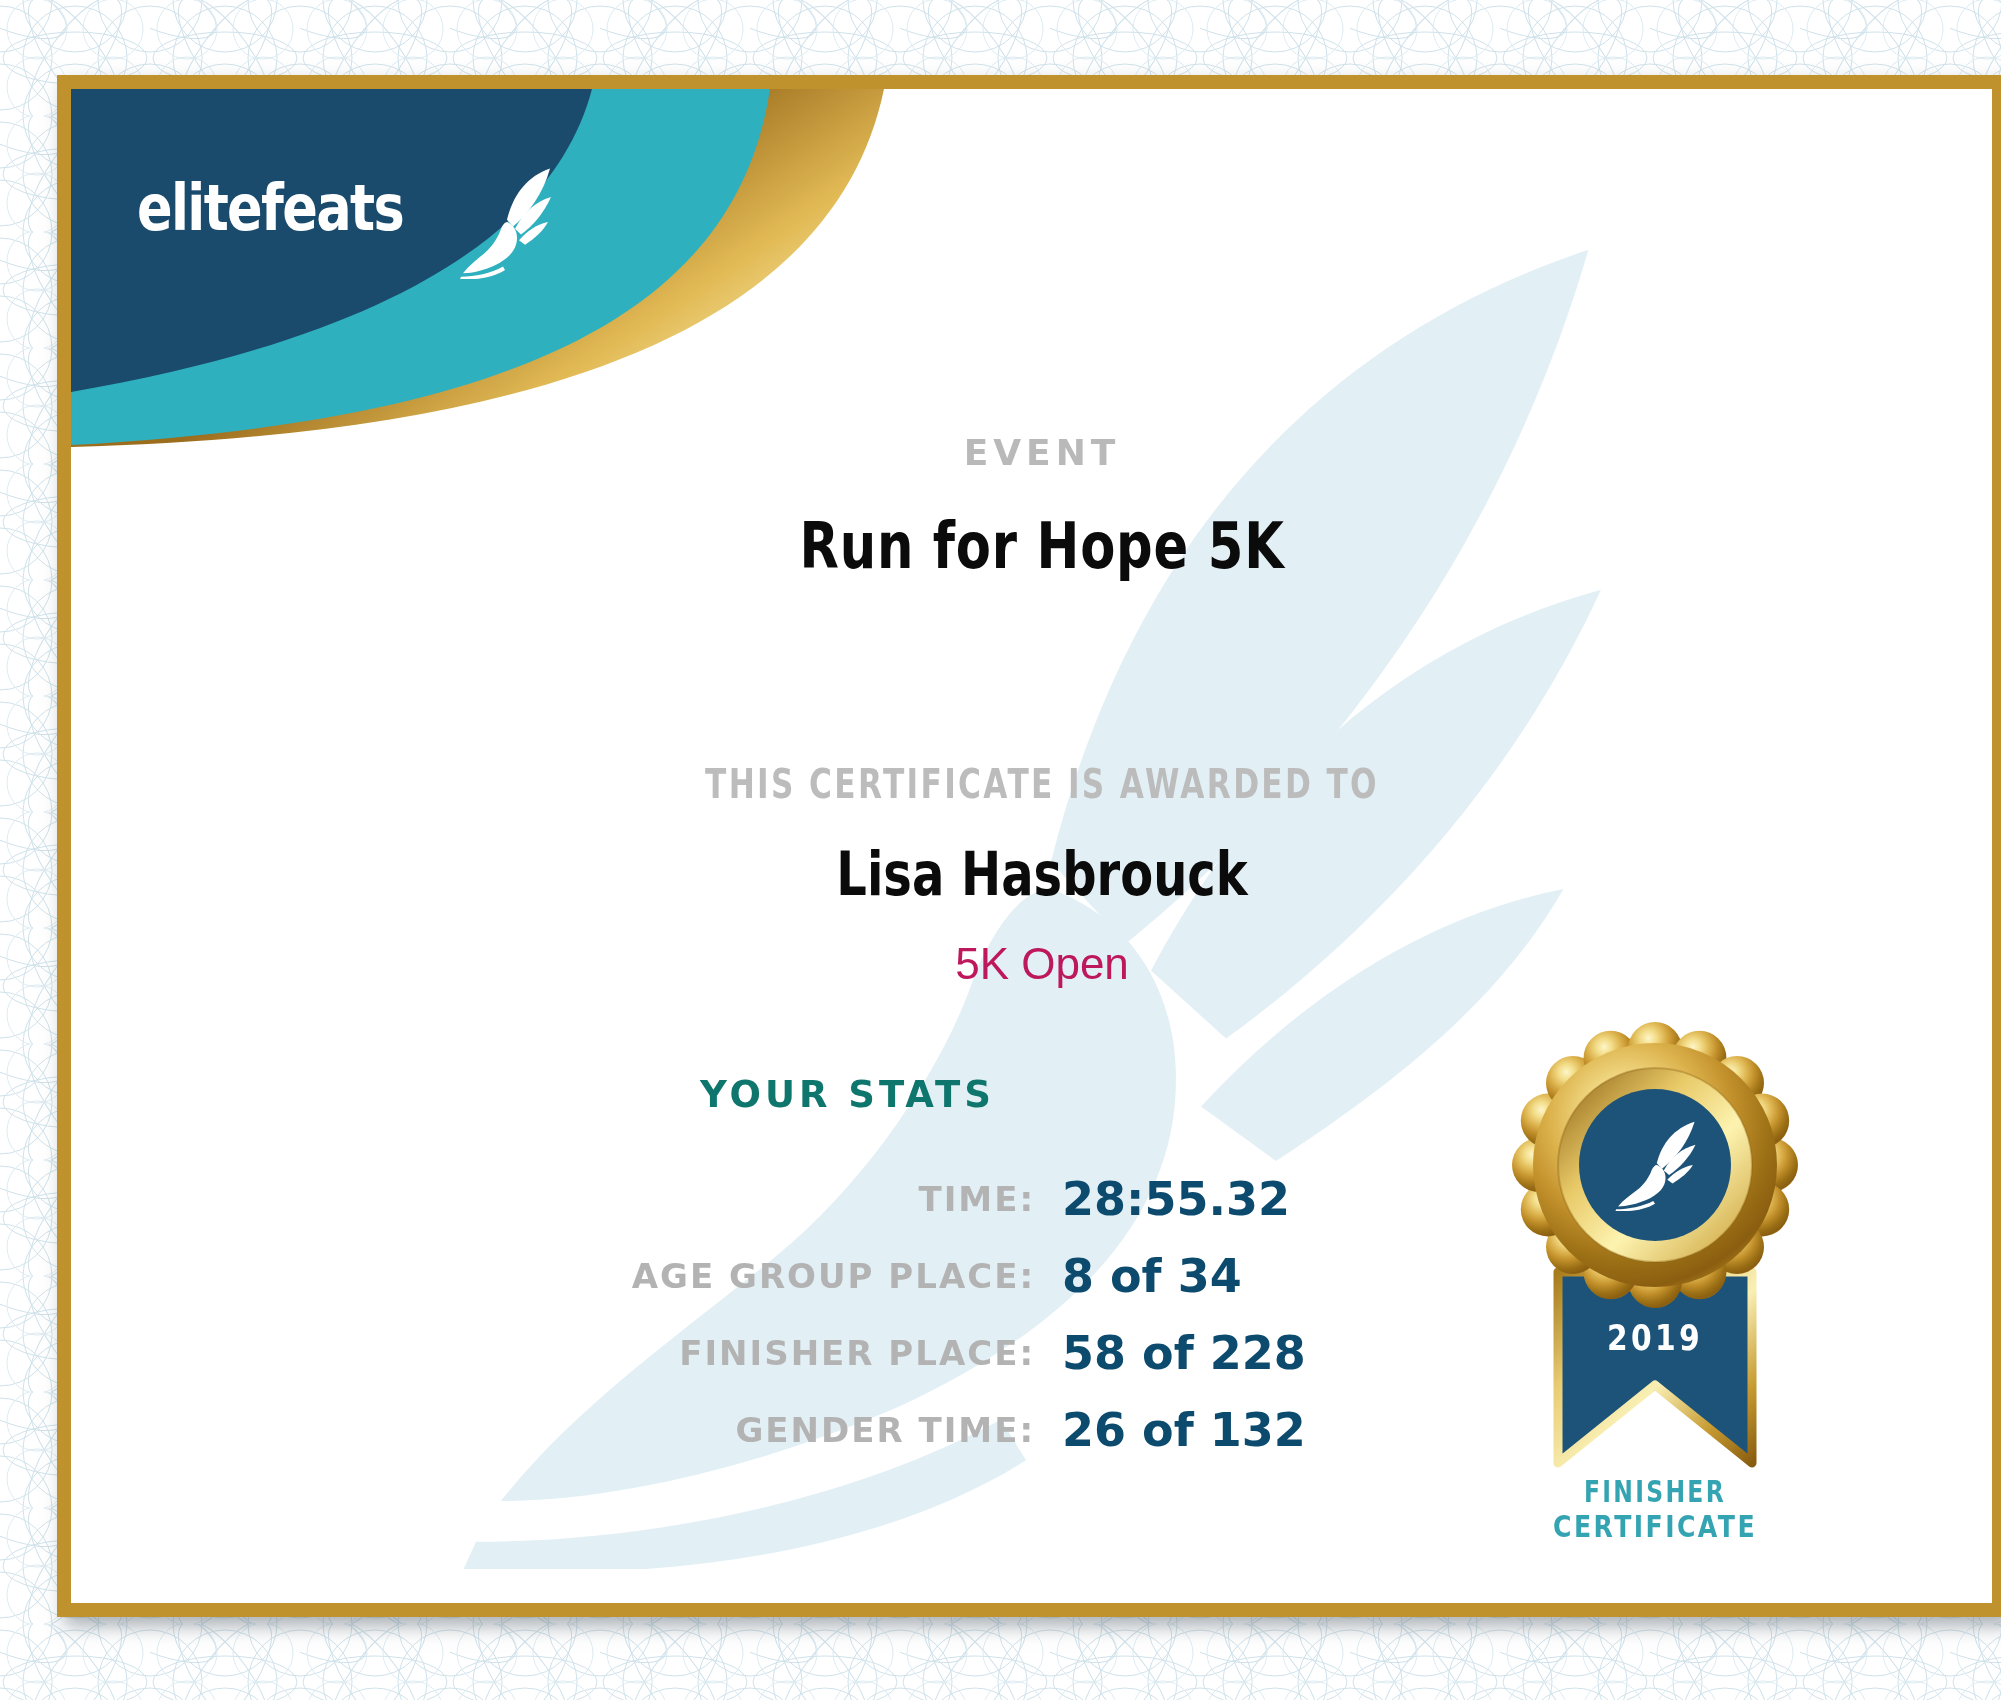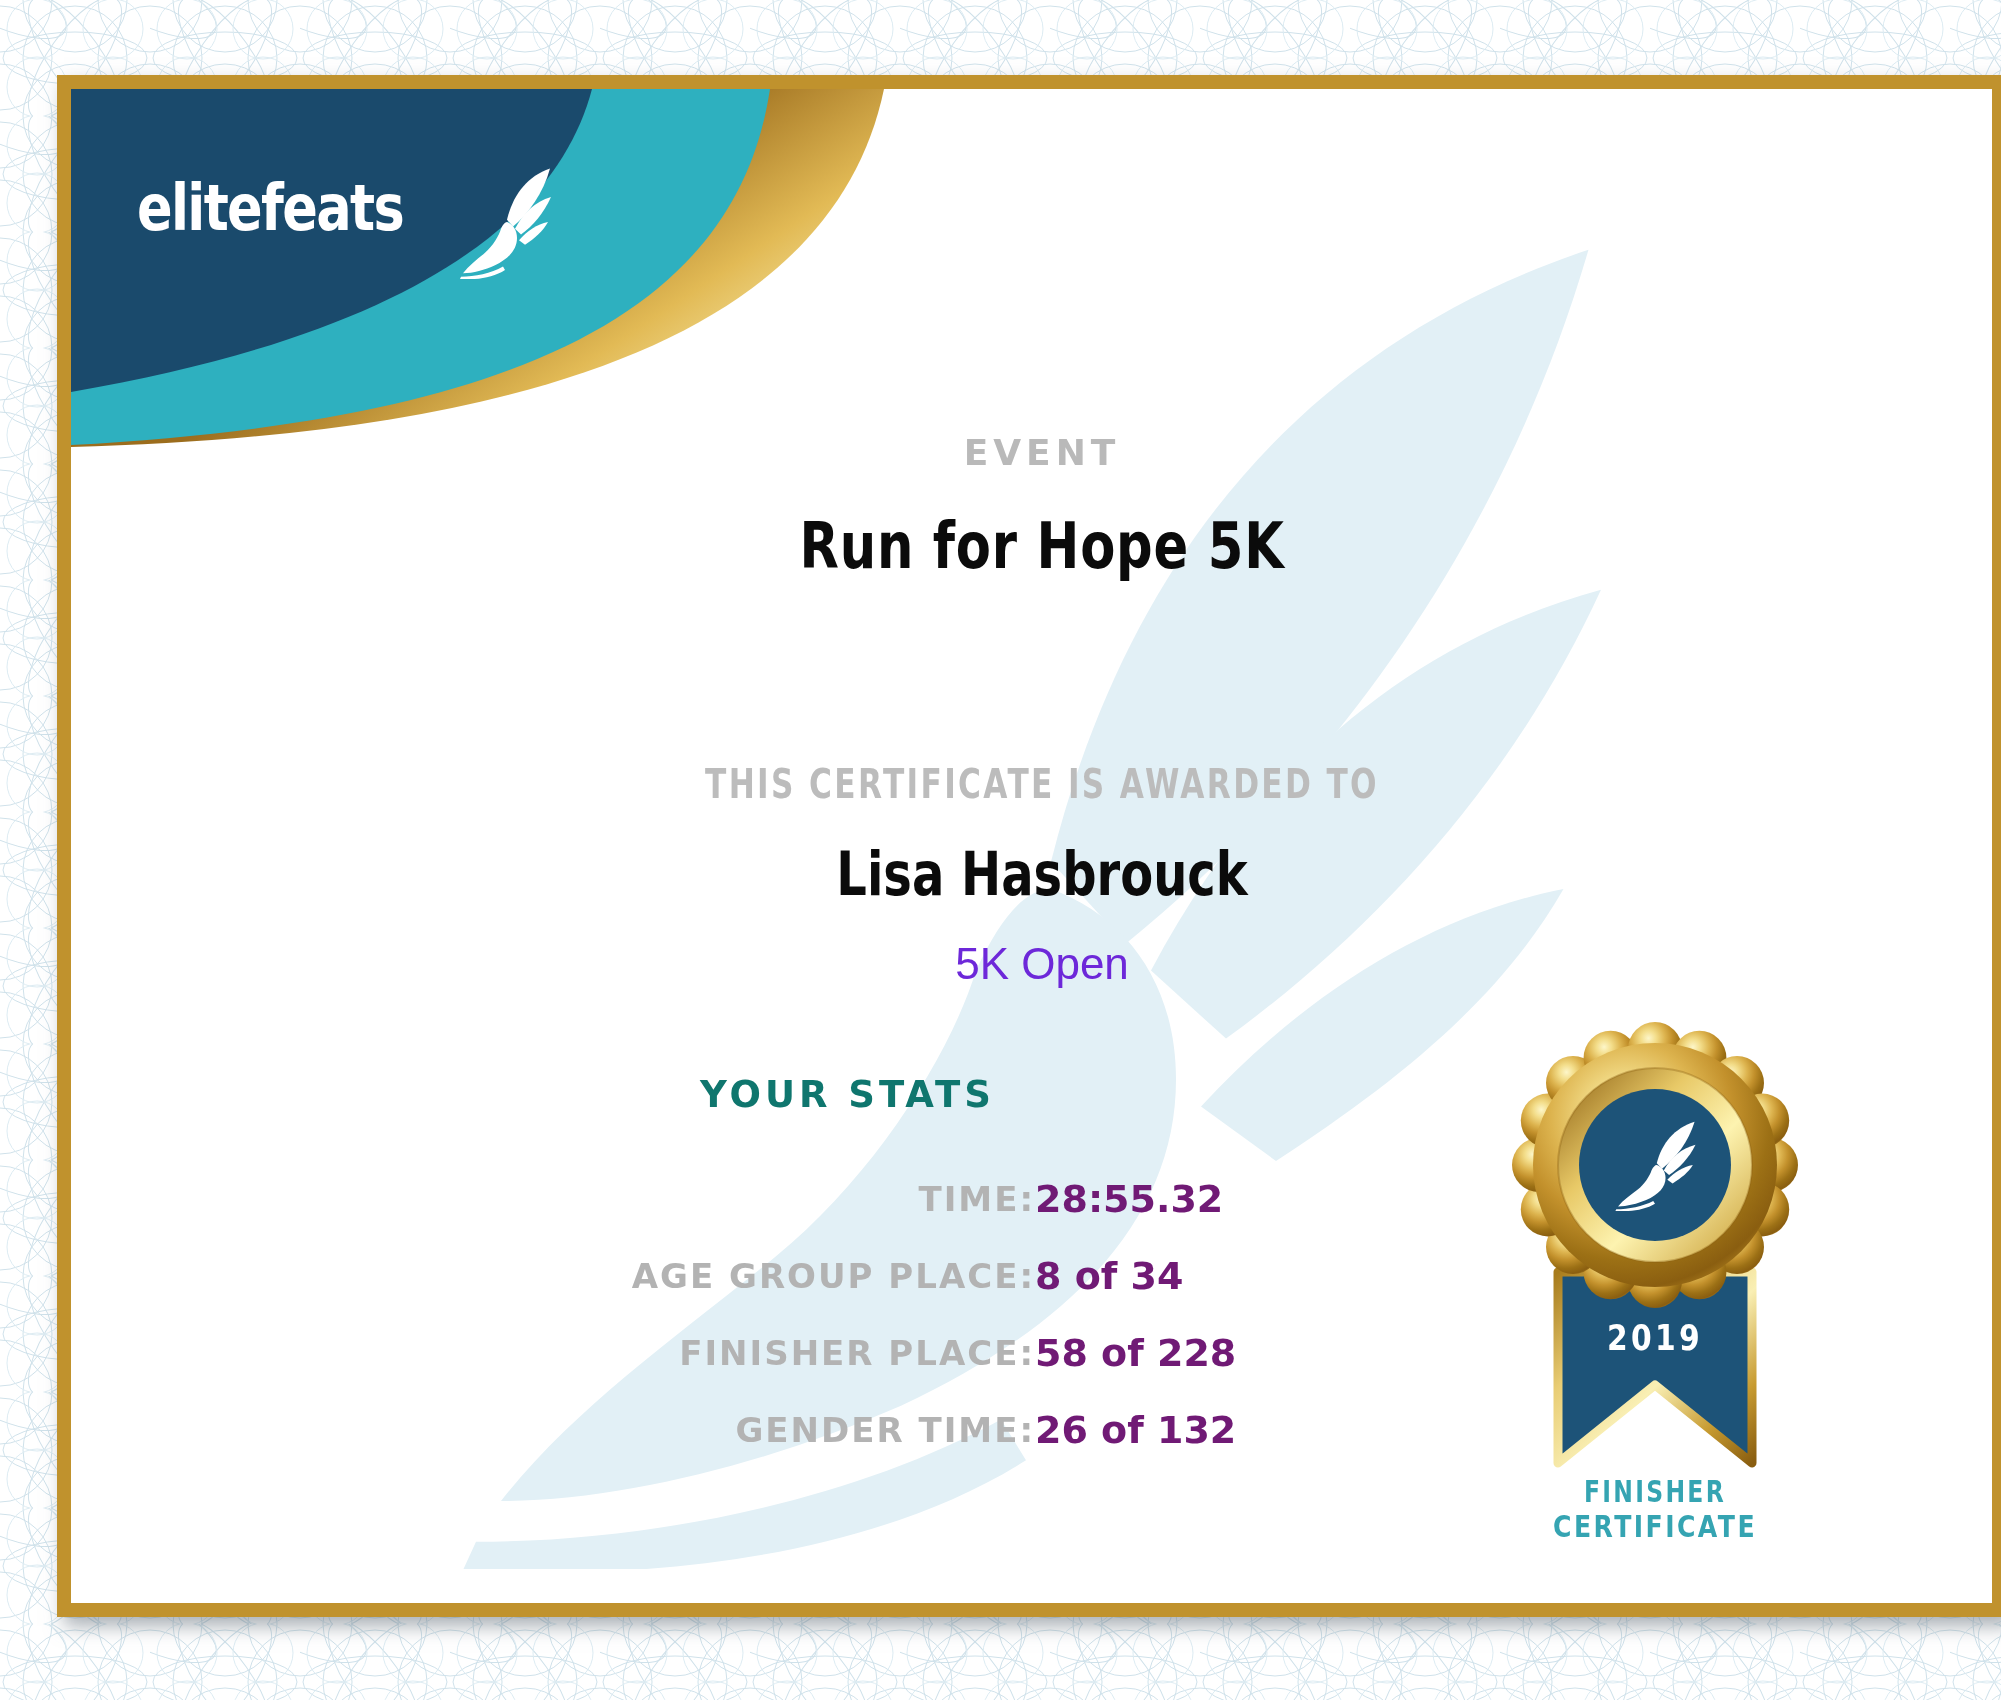--- a/index.html
+++ b/index.html
@@ -35,36 +35,36 @@
 
   
   .centered{position:absolute;left:21px;right:0;text-align:center;z-index:3;}
   .squish{transform:scaleX(.8);transform-origin:center;}
   .squish78{transform:scaleX(.78);transform-origin:center;}
 
   .event-label{top:343px;font-size:36px;font-weight:bold;letter-spacing:5px;color:#b9b9b9;line-height:41px;}
   .event-name{top:420px;font-size:64px;font-weight:bold;letter-spacing:1px;color:#0b0b0b;line-height:74px;}
   .awarded-line{top:672px;font-size:40px;font-weight:bold;letter-spacing:3px;color:#bcbcbc;line-height:46px;}
   .recipient{top:751px;font-size:60px;font-weight:bold;color:#0b0b0b;line-height:69px;}
-  .division{top:850px;font-size:44px;font-weight:400;color:#6d28d9;line-height:50px;
+  .division{top:850px;font-size:44px;font-weight:400;color:#be185d;line-height:50px;
             font-family:"Liberation Sans",sans-serif;}
 
   .stats-header{
     position:absolute;left:0;top:985px;width:924px;text-align:right;z-index:3;
     font-size:37px;font-weight:bold;letter-spacing:4px;color:#0f766e;line-height:42px;
   }
 
   .stats{position:absolute;left:0;top:1071px;width:100%;z-index:3;}
   .stat-row{display:flex;align-items:center;height:77px;padding-left:40px;}
   .stat-label{
     width:924px;text-align:right;font-size:34px;font-weight:bold;
     letter-spacing:2px;color:#b3b3b3;white-space:nowrap;
   }
   .stat-value{
-    margin-left:0;font-size:38px;font-weight:bold;color:#701a75;white-space:nowrap;
+    margin-left:27px;font-size:46px;font-weight:bold;color:#0c4a6e;white-space:nowrap;
   }
 
   .badge-svg{position:absolute;left:1414px;top:900px;z-index:3;}
 </style>
 </head>
 <body>
 
 <svg id="bg-pattern" xmlns="http://www.w3.org/2000/svg">
   <defs>
     <pattern id="guil" width="150" height="116" patternUnits="userSpaceOnUse">

